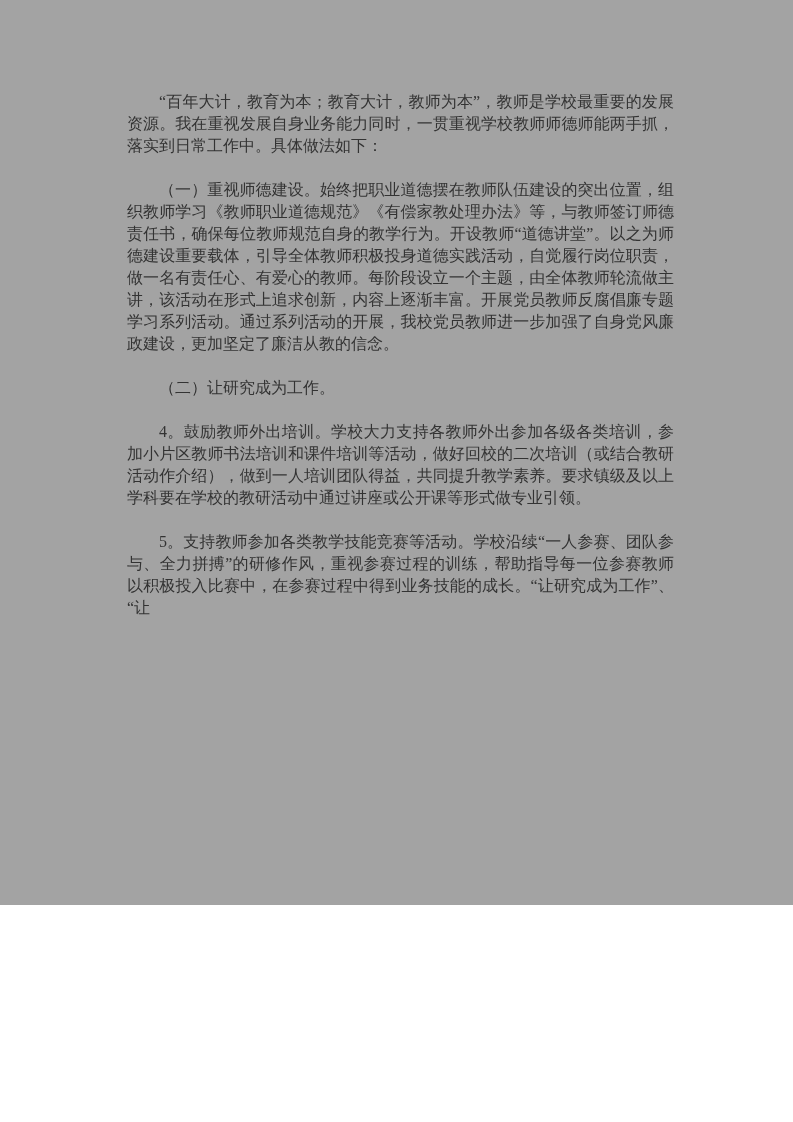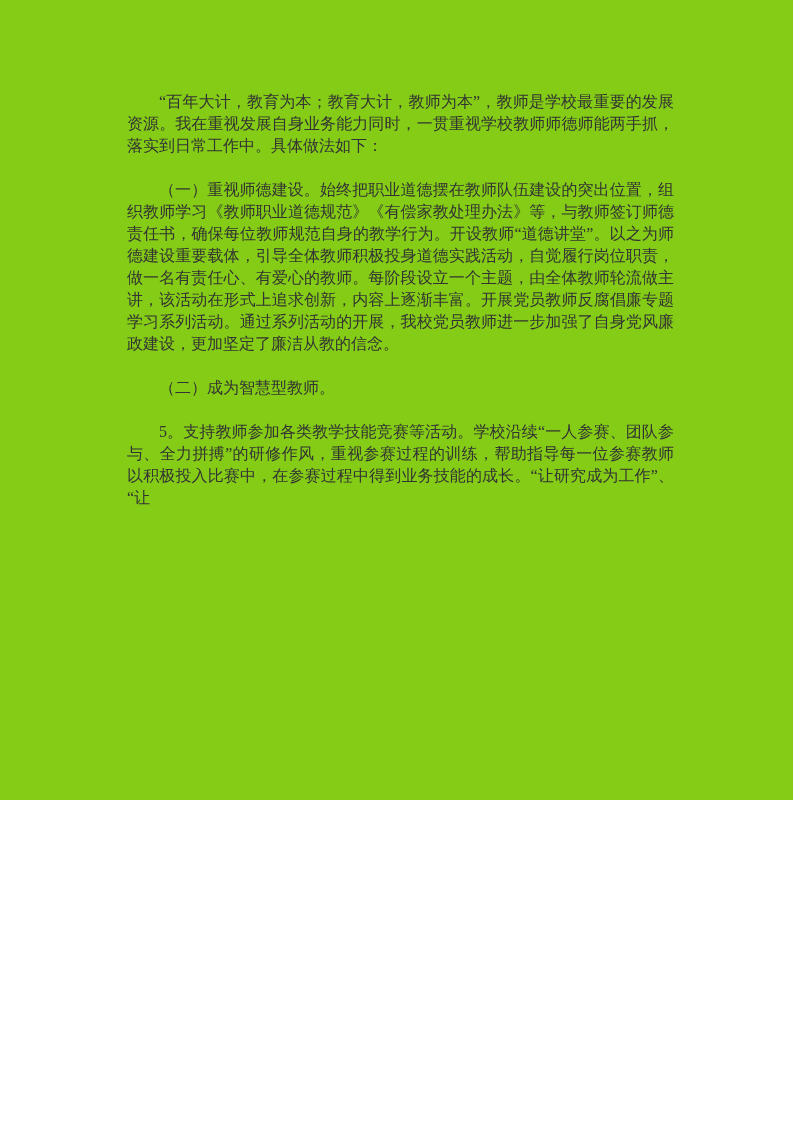--- a/index.html
+++ b/index.html
@@ -3,22 +3,22 @@
 <meta charset="utf-8">
 <style>
   html, body {
     margin: 0;
     padding: 0;
     background: #ffffff;
   }
   .page {
     position: relative;
     width: 793px;
-    height: 800px;
-    background: #84cc16;
+    height: 905px;
+    background: #a3a3a3;
     overflow: hidden;
     font-family: "Liberation Serif", "DejaVu Serif", serif;
   }
   .text-block {
     position: absolute;
     left: 127px;
     top: 91px;
     width: 547px;
     color: #333333;
     font-size: 16px;
@@ -36,16 +36,17 @@
     margin-bottom: 12px;
   }
 </style>
 </head>
 <body>
 
 <div class="page">
   <div class="text-block" id="paragraph-container">
       <p>“百年大计，教育为本；教育大计，教师为本”，教师是学校最重要的发展资源。我在重视发展自身业务能力同时，一贯重视学校教师师德师能两手抓，落实到日常工作中。具体做法如下：</p>
       <p>（一）重视师德建设。始终把职业道德摆在教师队伍建设的突出位置，组织教师学习《教师职业道德规范》《有偿家教处理办法》等，与教师签订师德责任书，确保每位教师规范自身的教学行为。开设教师“道德讲堂”。以之为师德建设重要载体，引导全体教师积极投身道德实践活动，自觉履行岗位职责，做一名有责任心、有爱心的教师。每阶段设立一个主题，由全体教师轮流做主讲，该活动在形式上追求创新，内容上逐渐丰富。开展党员教师反腐倡廉专题学习系列活动。通过系列活动的开展，我校党员教师进一步加强了自身党风廉政建设，更加坚定了廉洁从教的信念。</p>
-      <p>（二）成为智慧型教师。</p>
+      <p>（二）让研究成为工作。</p>
+      <p>4。鼓励教师外出培训。学校大力支持各教师外出参加各级各类培训，参加小片区教师书法培训和课件培训等活动，做好回校的二次培训（或结合教研活动作介绍），做到一人培训团队得益，共同提升教学素养。要求镇级及以上学科要在学校的教研活动中通过讲座或公开课等形式做专业引领。</p>
       <p>5。支持教师参加各类教学技能竞赛等活动。学校沿续“一人参赛、团队参与、全力拼搏”的研修作风，重视参赛过程的训练，帮助指导每一位参赛教师以积极投入比赛中，在参赛过程中得到业务技能的成长。“让研究成为工作”、“让</p>
     </div>
 </div>
 
 </body></html>

